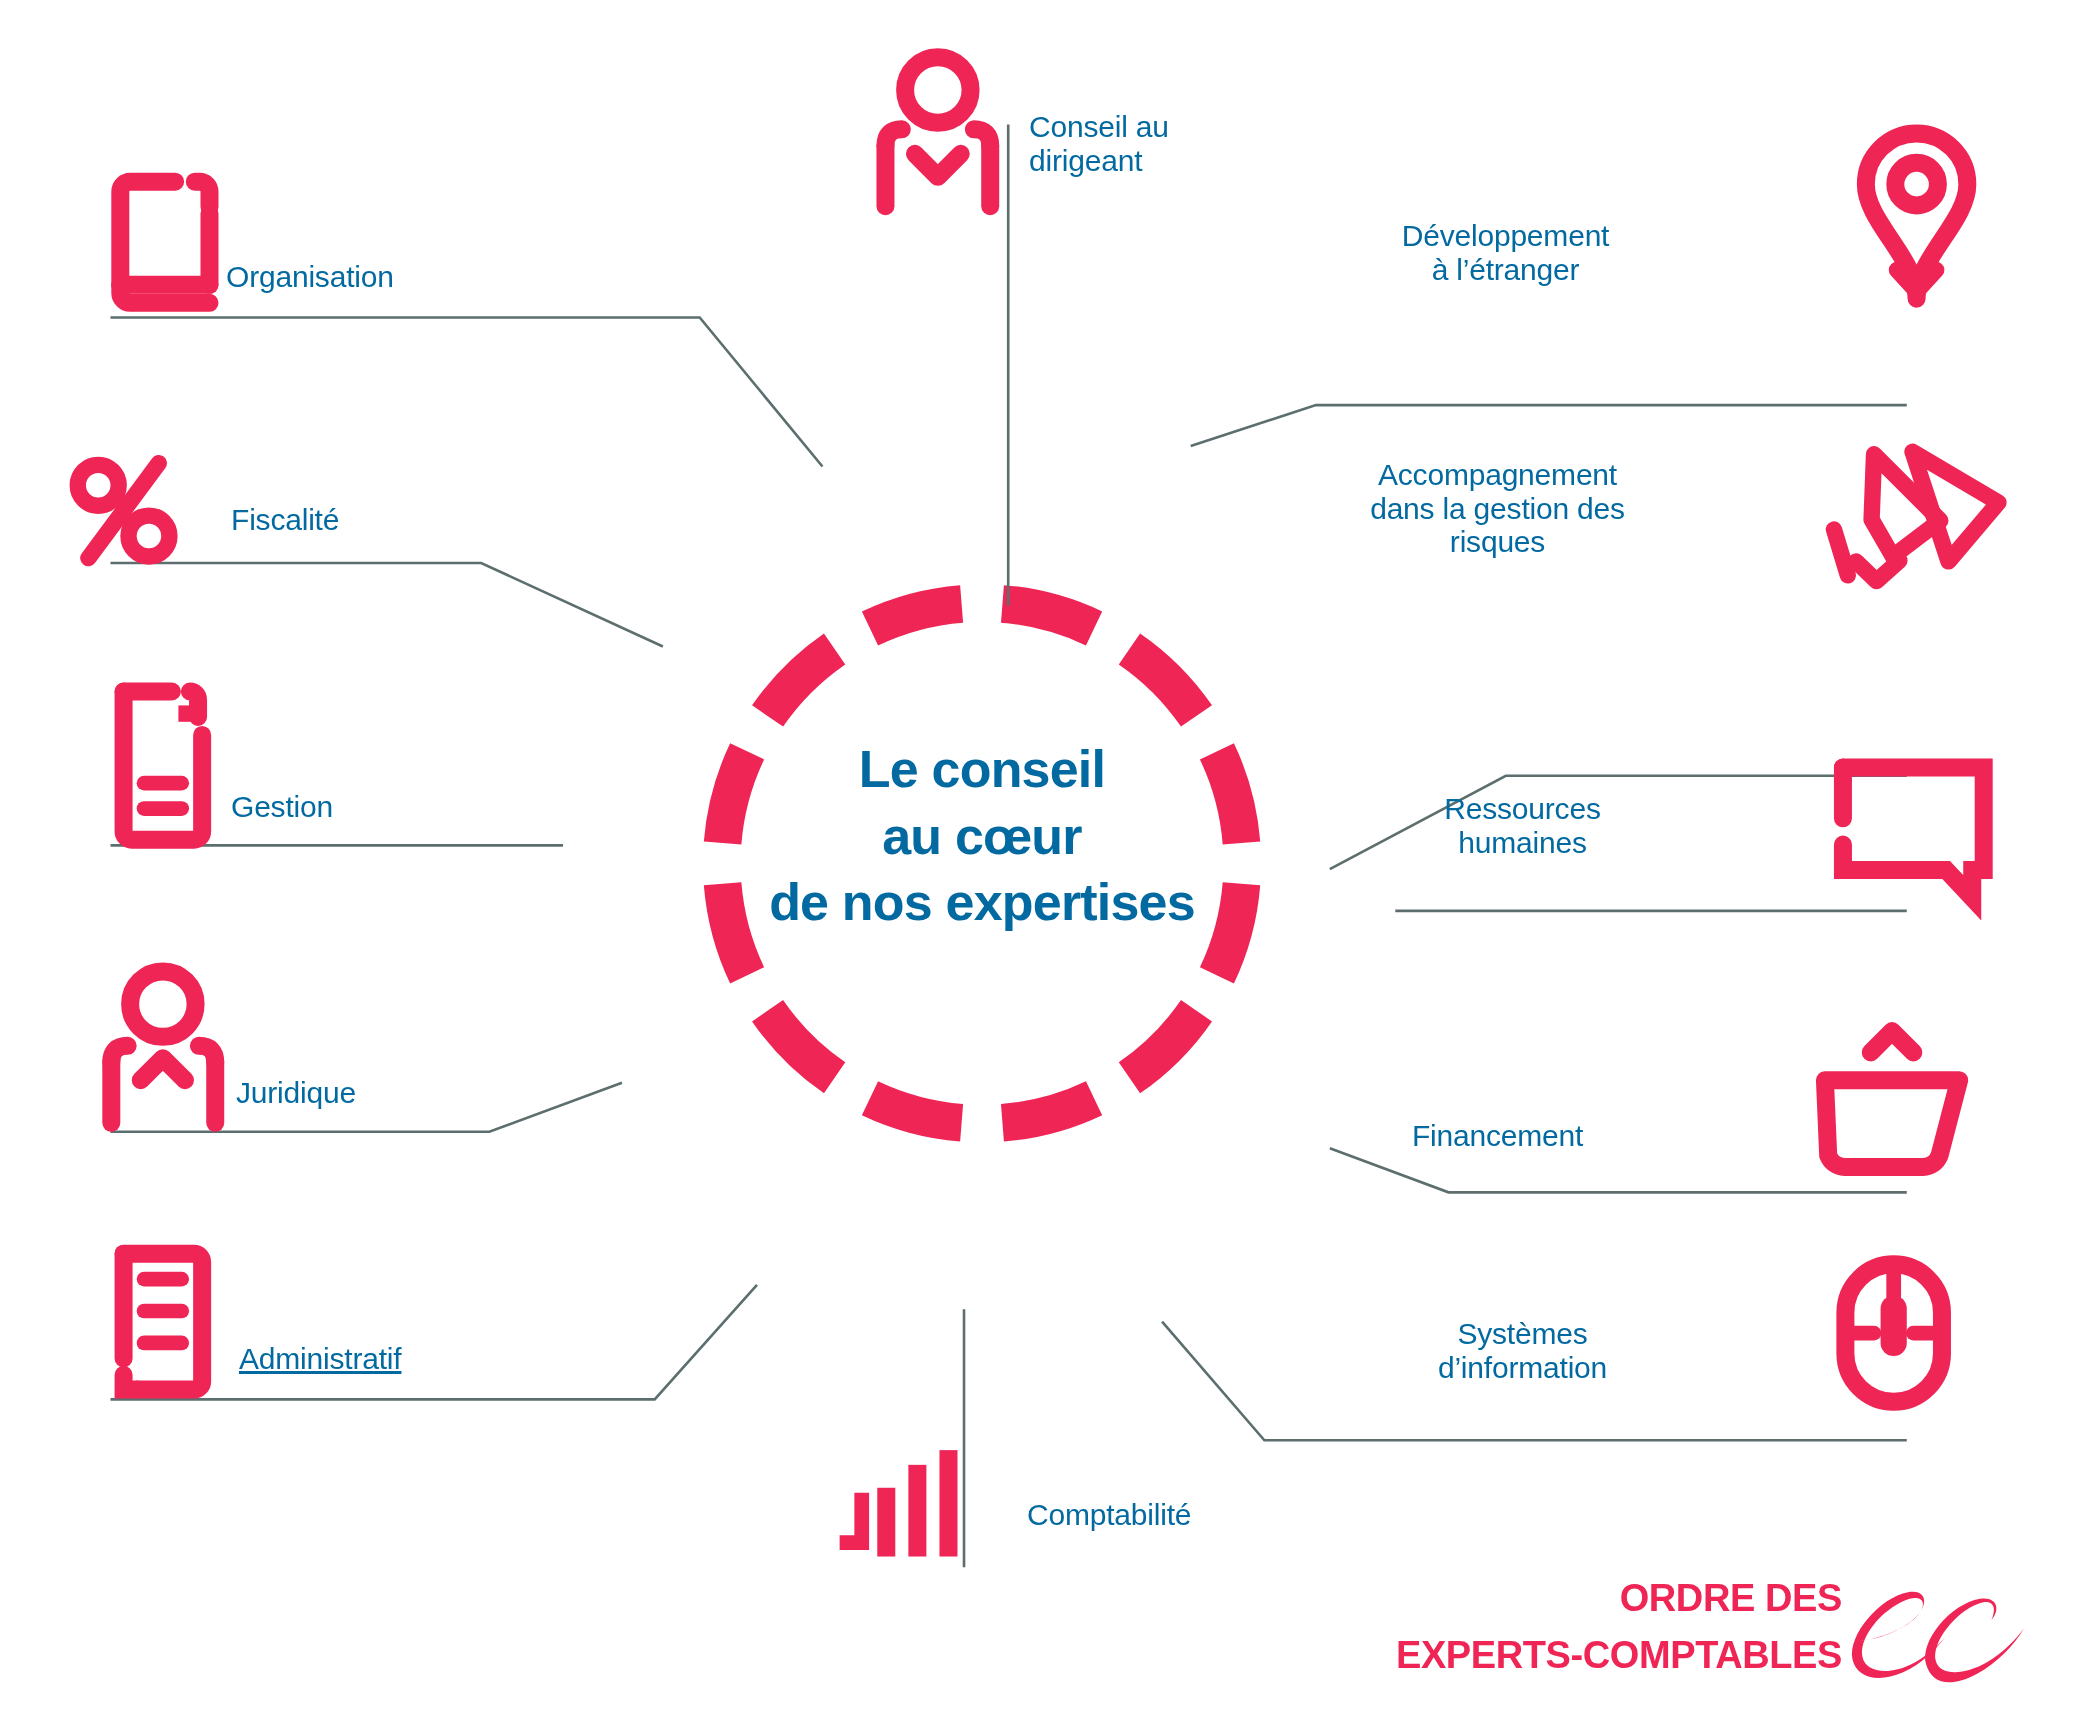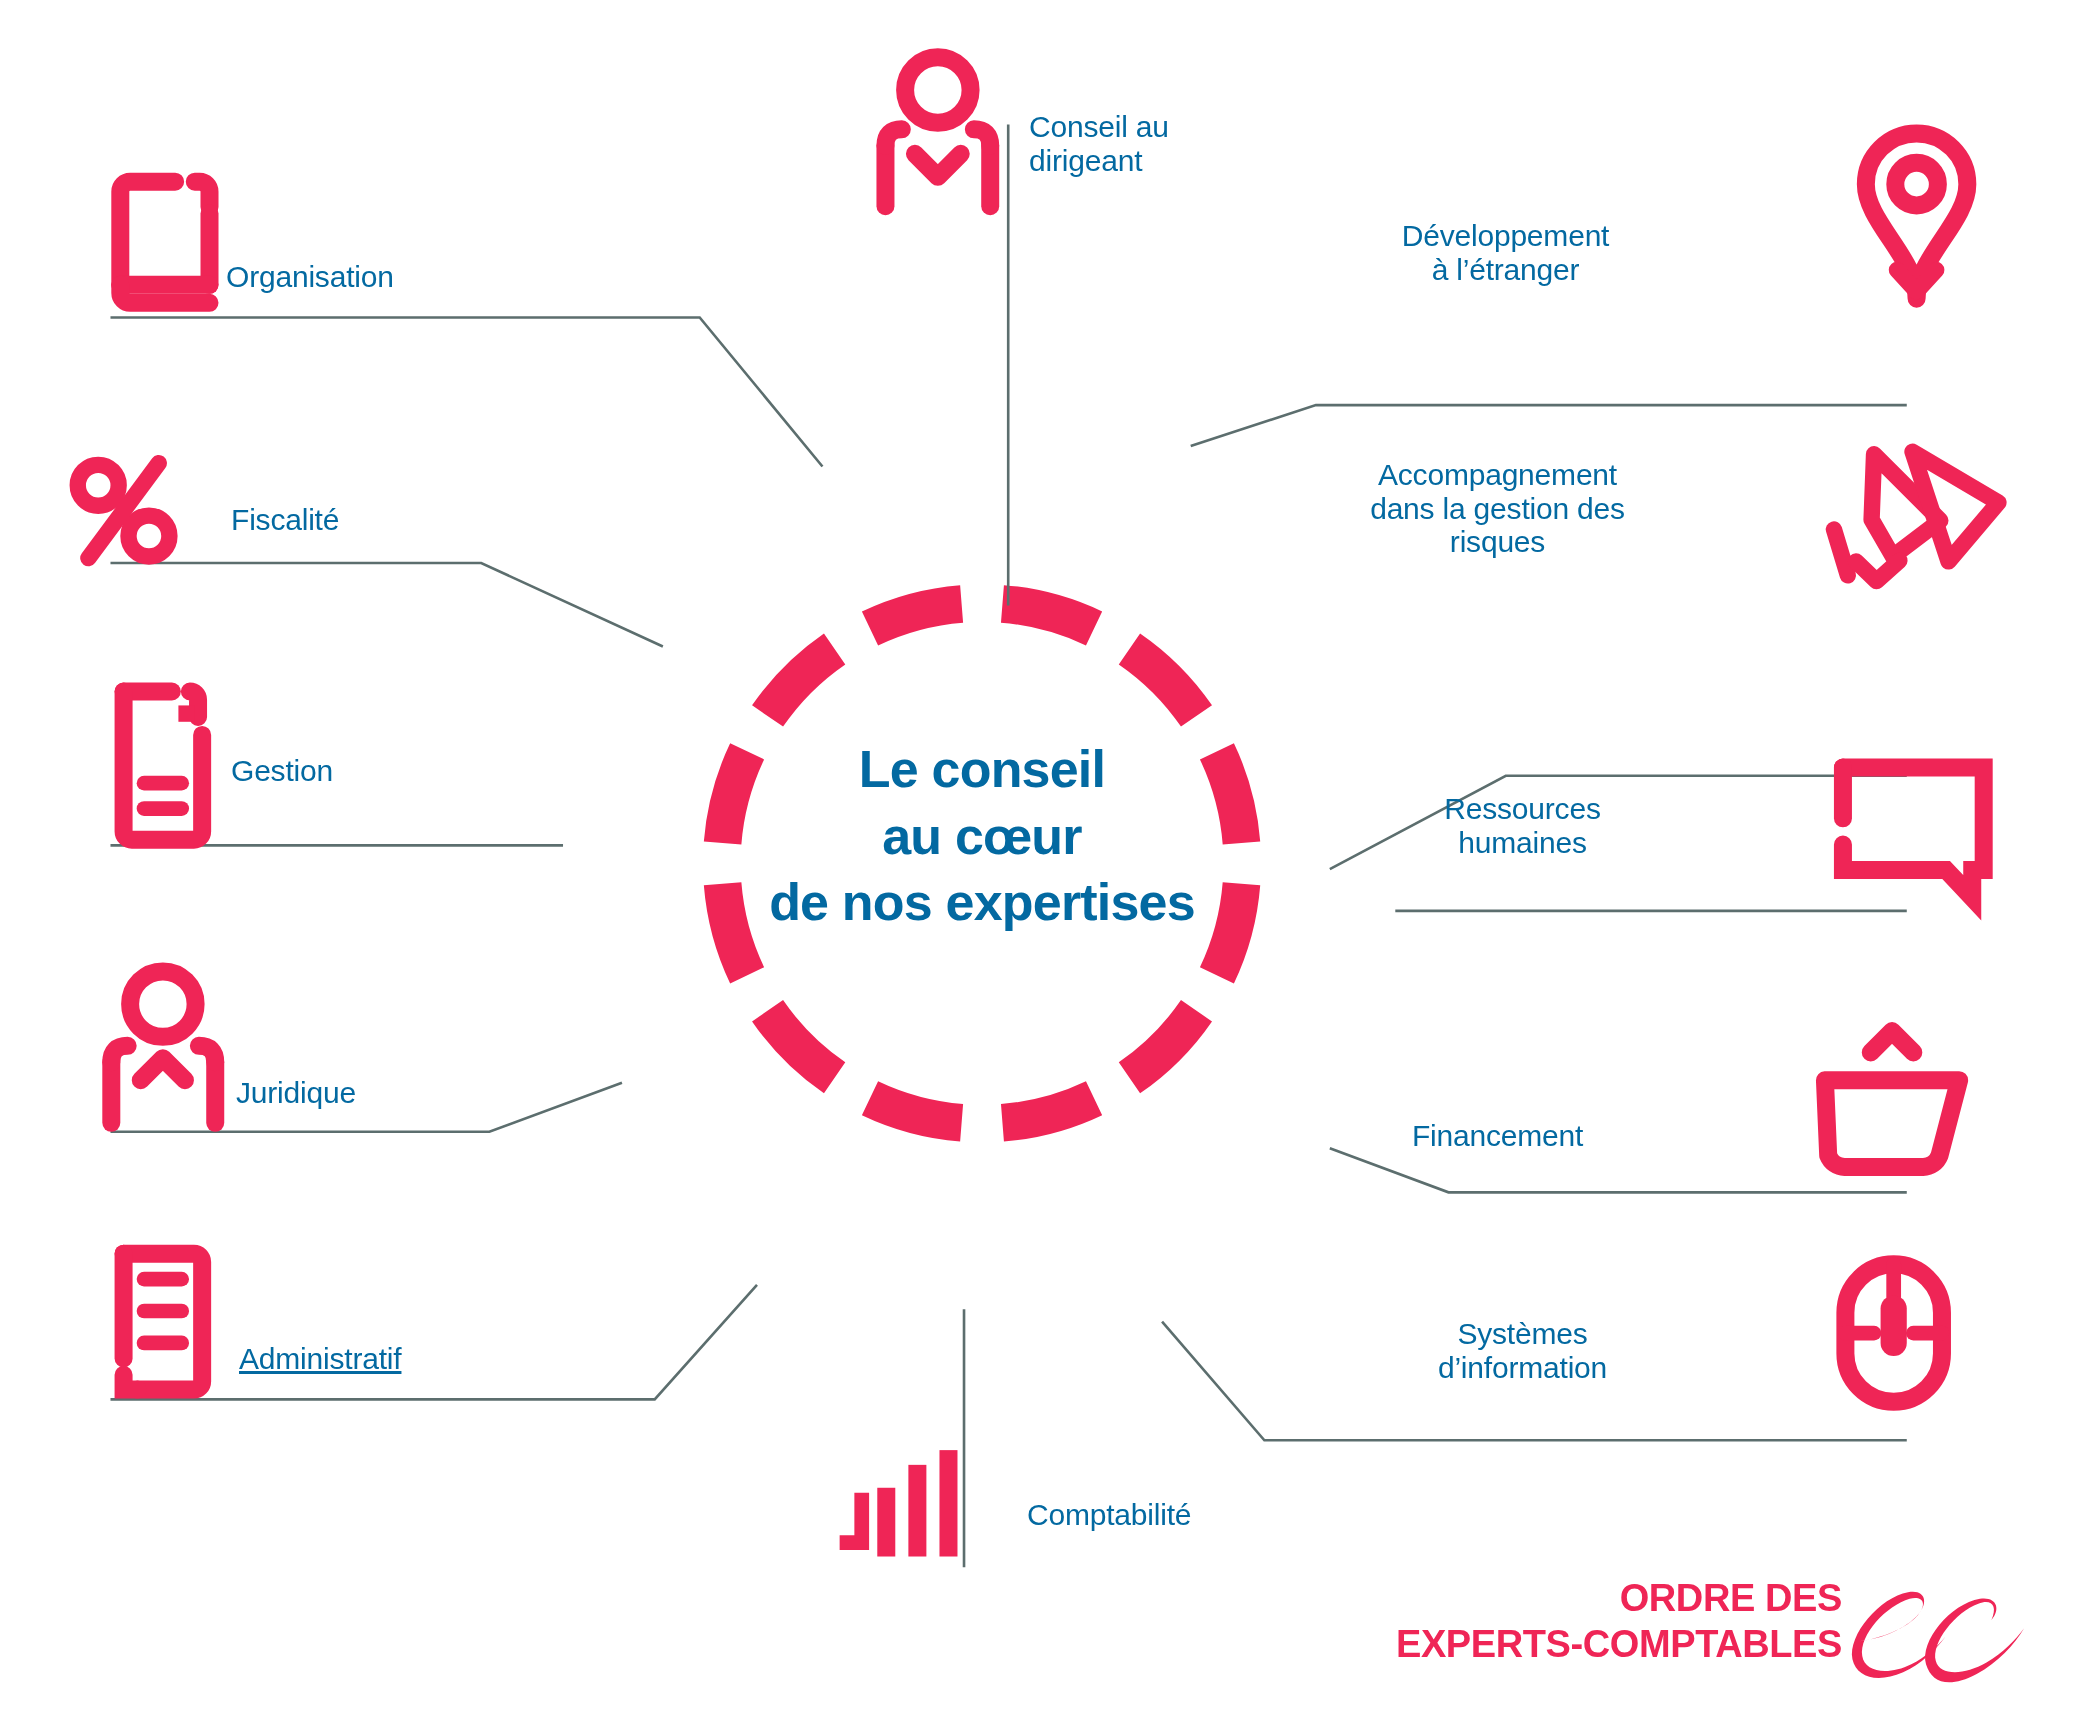--- a/index.html
+++ b/index.html
@@ -61,21 +61,21 @@
     position: absolute;
     right: 187px;
     top: 0;
     text-align: right;
     font-weight: bold;
     color: #ef2556;
     line-height: 1.0;
     letter-spacing: -0.4px;
   }
   .logo-line1 { font-size: 38px; }
-  .logo-line2 { font-size: 38px; margin-top: 8px; }
+  .logo-line2 { font-size: 38px; margin-top: 19px; }
   .logo-mark {
     position: absolute;
     right: 0px;
     top: -4.9px;
     width: 188px;
     height: 115px;
   }
 </style>
 </head>
 <body>
@@ -228,21 +228,21 @@
         <path d="M147,348 L256,348" stroke-width="22"></path>
         <path d="M147,348 L147,358 a12,12 0 0,0 12,12 L256,370" stroke-width="22"></path>
       </g>
     </g>
   </svg>
 
   <div class="label left" style="left:226px; top:260px;">Organisation</div>
 
   <div class="label left" style="left:231px; top:503px;">Fiscalité</div>
 
-  <div class="label left" style="left:231px; top:754px;">Gestion</div>
+  <div class="label left" style="left:231px; top:790px;">Gestion</div>
 
   <div class="label left" style="left:236px; top:1076px;">Juridique</div>
 
   <div class="label left" style="left:239px; top:1342px;text-decoration:underline;">Administratif</div>
 
   <div class="label left" style="left:1027px; top:1498px;">Comptabilité</div>
 
   <div class="label left" style="left:1029px; top:110px;">Conseil au
 dirigeant</div>
 

